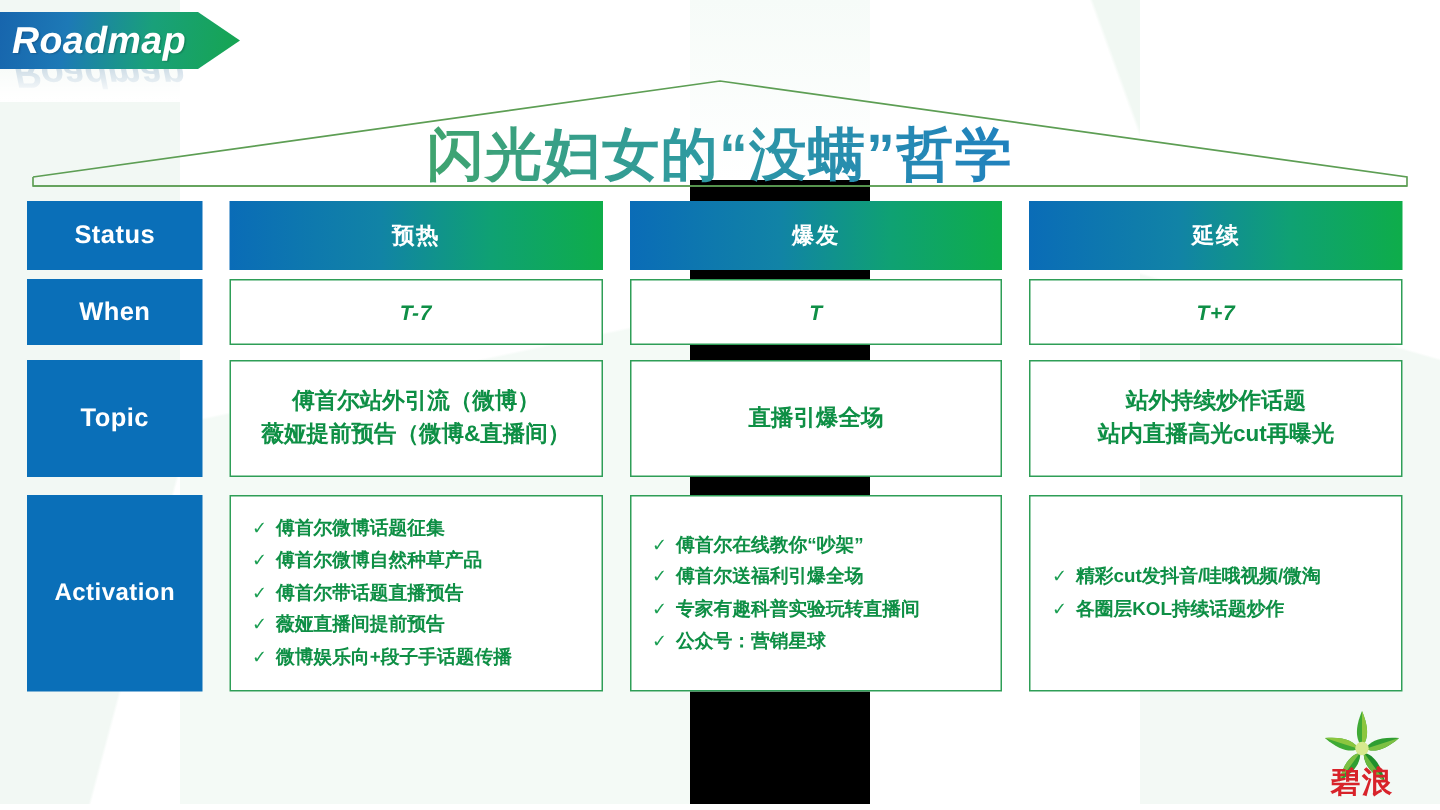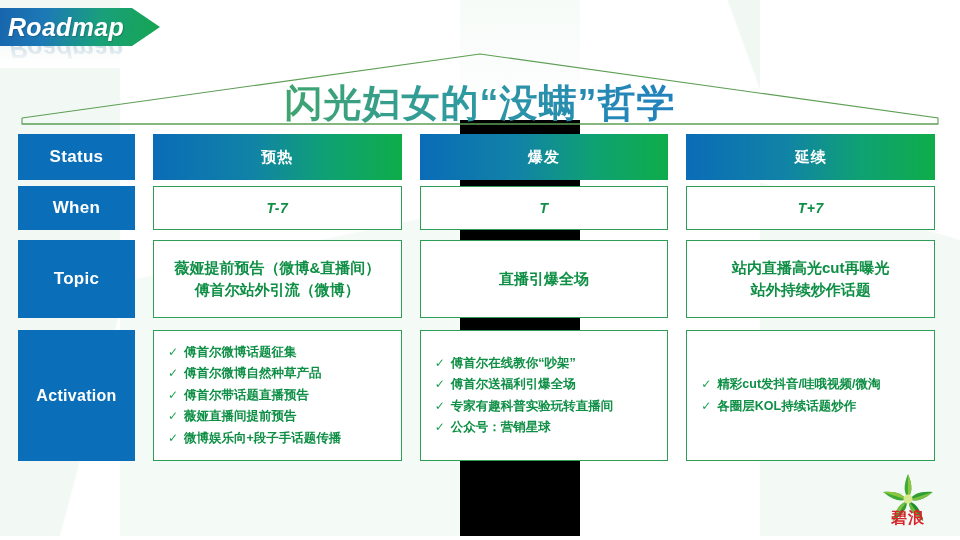--- a/index.html
+++ b/index.html
@@ -134,21 +134,21 @@
   }
   .check{
     flex:0 0 16px; color:#1a9e52; font-weight:bold;
     font-size:12px; line-height:1.72;
   }
 
   
   #brand-logo{ position:absolute; left:872px; top:470px; width:72px; height:62px; }
   #brand-logo-text{
     position:absolute; left:872px; top:508px; width:72px;
-    text-align:center; color:#d8232a; font-weight:bold; font-size:16px;
+    text-align:center; color:#d8232a; font-weight:bold; font-size:20px;
     letter-spacing:1px; font-family:"DejaVu Sans",sans-serif;
   }
 </style>
 </head>
 <body>
 
 <div id="slide">
 
   <div class="bg-wedge bg-w5"></div>
   <div class="bg-wedge bg-w1"></div>
@@ -191,35 +191,35 @@
       <div class="data-cell when-cell">T</div>
       <div class="gap"></div>
       <div class="data-cell when-cell">T+7</div>
     </div>
 
     <div class="grid-row row-topic">
       <div class="lbl-cell">Topic</div>
       <div class="gap"></div>
       <div class="data-cell topic-cell">
         <div>
+            <div>傅首尔站外引流（微博）</div>
             <div>薇娅提前预告（微博&amp;直播间）</div>
-            <div>傅首尔站外引流（微博）</div>
           </div>
       </div>
       <div class="gap"></div>
       <div class="data-cell topic-cell">
         <div>
             <div>直播引爆全场</div>
           </div>
       </div>
       <div class="gap"></div>
       <div class="data-cell topic-cell">
         <div>
+            <div>站外持续炒作话题</div>
             <div>站内直播高光cut再曝光</div>
-            <div>站外持续炒作话题</div>
           </div>
       </div>
     </div>
 
     <div class="grid-row row-act">
       <div class="lbl-cell small">Activation</div>
       <div class="gap"></div>
       <div class="act-cell">
         <ul class="act-list">
             <li class="act-item">

